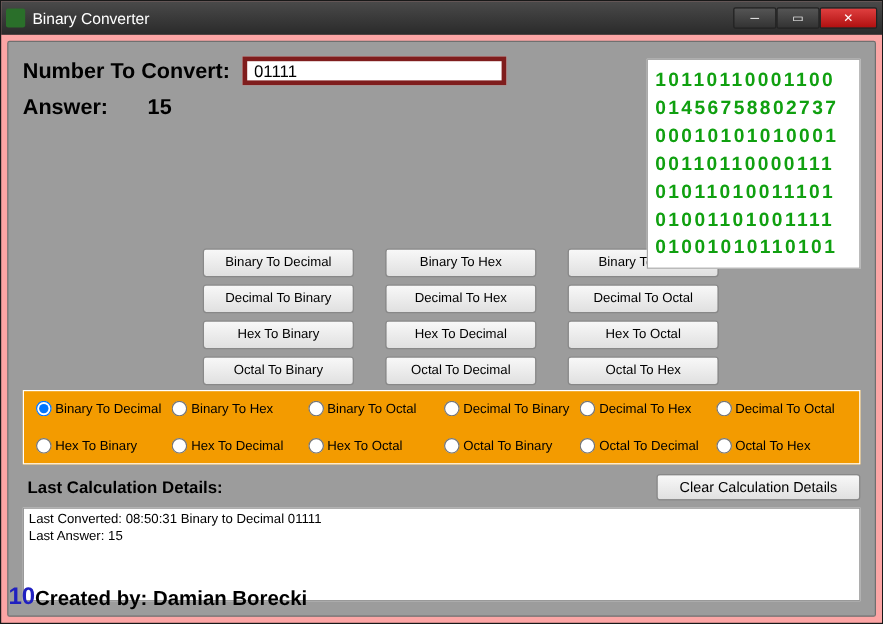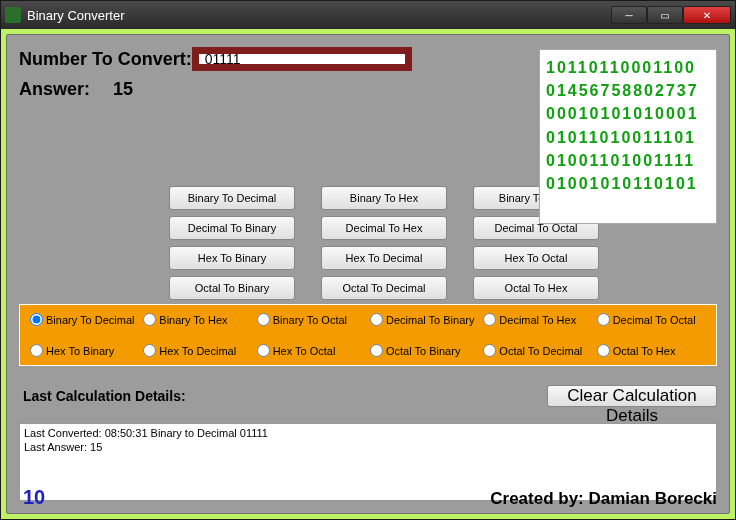--- a/index.html
+++ b/index.html
@@ -6,21 +6,21 @@
     body {
       font-family: Arial, sans-serif;
       background: #222;
       width: 736px;
       height: 520px;
       overflow: hidden;
     }
     .window {
       width: 736px;
       height: 520px;
-      background: #bef264;
+      background: #fca5a5;
       border: 1px solid #181818;
       display: flex;
       flex-direction: column;
     }
     .titlebar {
       height: 28px;
       background: linear-gradient(#4a4a4a, #2a2a2a);
       display: flex;
       align-items: center;
       padding: 0 4px;
@@ -55,27 +55,27 @@
       background: #9c9c9c;
       margin: 5px;
       border: 1px solid #707070;
       border-radius: 2px;
       padding: 12px;
       position: relative;
       display: flex;
       flex-direction: column;
     }
     .inputs { flex: 1; }
-    .label-row { display: flex; align-items: center; margin-bottom: 8px; }
+    .label-row { display: flex; align-items: center; gap: 10px; margin-bottom: 8px; }
     .flabel { font-size: 18px; font-weight: bold; }
     .tinput {
       width: 220px;
       height: 24px;
       background: #fff;
-      border: 7px solid #7f1d1d;
+      border: 4px solid #7f1d1d;
       padding: 2px 6px;
       font-size: 14px;
     }
     .answer-val { font-size: 18px; font-weight: bold; margin-left: 23px; }
     .button-grid {
       display: grid;
       grid-template-columns: repeat(3, 126px);
       column-gap: 26px;
       row-gap: 6px;
       margin-left: 150px;
@@ -114,47 +114,46 @@
       padding: 8px 10px;
       display: grid;
       grid-template-columns: repeat(6, 1fr);
       row-gap: 18px;
       column-gap: 4px;
       font-size: 11px;
       color: #000;
     }
     .ritem { display: flex; align-items: center; gap: 3px; white-space: nowrap; }
     .ritem input { margin: 0; }
-    .details-header { display: flex; justify-content: space-between; align-items: center; margin-top: 19px; gap: 36px; }
+    .details-header { display: flex; justify-content: space-between; align-items: center; margin-top: 8px; gap: 36px; }
     .details-label { font-size: 14px; font-weight: bold; margin-left: 4px; }
     .clearbtn {
       width: 170px; height: 22px;
       background: linear-gradient(#f8f8f8, #e0e0e0);
       border: 1px solid #888;
       border-radius: 3px;
-      font-size: 17px;
+      font-size: 12px;
       line-height: 20px;
       text-align: center;
     }
     .details-box {
       background: #fff;
       border: 1px solid #999;
       height: 78px;
-      margin-top: 16px;
+      margin-top: 6px;
       padding: 2px 4px;
       font-size: 11px;
       line-height: 1.3;
     }
     .footer {
       position: absolute;
       bottom: 4px;
-      left: 16px;
+      left: 0;
       right: 12px;
       display: flex;
-      justify-content: space-between;
       align-items: flex-end;
     }
     .footnum { color: #2020c0; font-size: 20px; font-weight: bold; }
     .credit { font-size: 17px; font-weight: bold; }
   </style>
 </head>
 <body>
 
 <div class="window">
   <div class="titlebar">
@@ -179,20 +178,21 @@
       <div class="label-row">
         <span class="flabel">Answer:</span>
         <span class="answer-val">15</span>
       </div>
     </div>
 
     <div class="binpanel">
       <div>10110110001100</div>
       <div>01456758802737</div>
       <div>00010101010001</div>
+      <div>00110110000111</div>
       <div>01011010011101</div>
       <div>01001101001111</div>
       <div>01001010110101</div>
     </div>
 
     <div class="button-grid">
       <div class="convbtn">Binary To Decimal</div>
       <div class="convbtn">Binary To Hex</div>
       <div class="convbtn">Binary To Octal</div>
       <div class="convbtn">Decimal To Binary</div>

